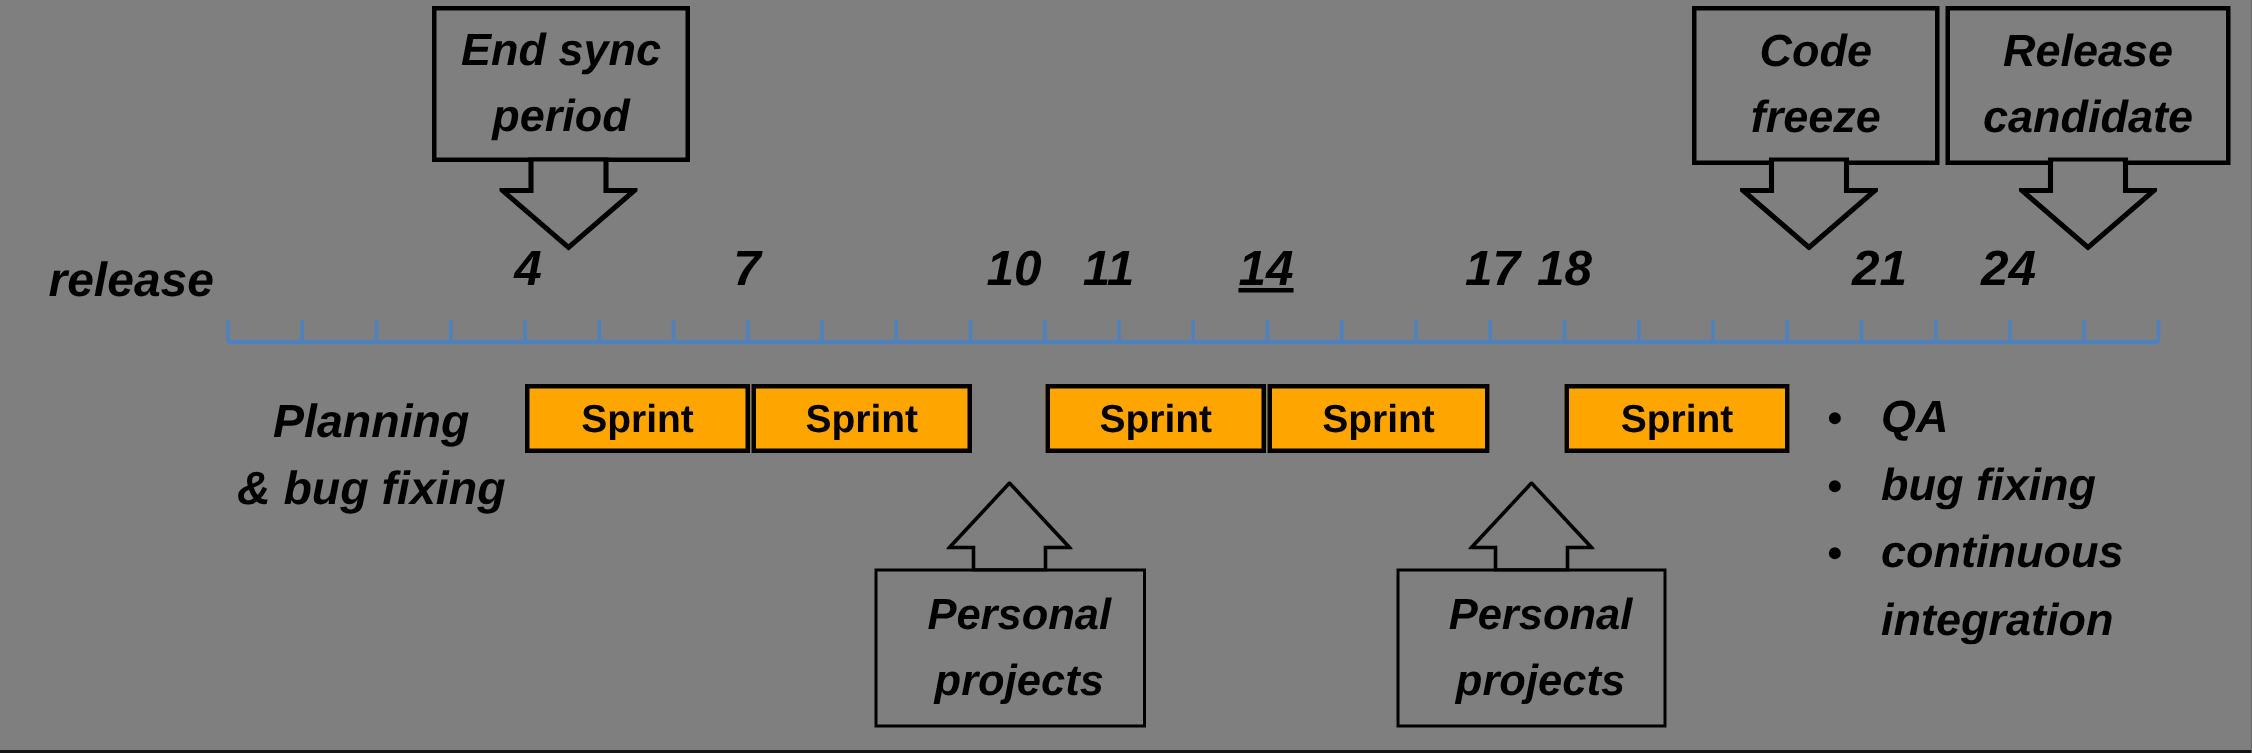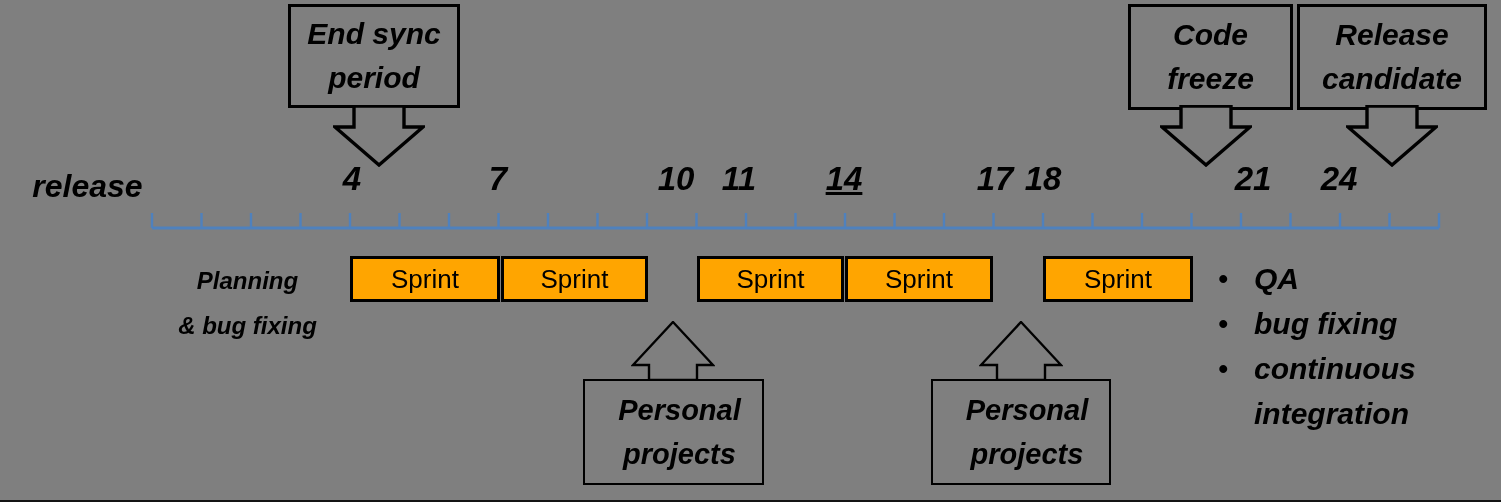--- a/index.html
+++ b/index.html
@@ -51,30 +51,30 @@
   }
   .axis-title{
     position:absolute;left:15px;top:163px;width:145px;
     text-align:center;
     font-style:italic;font-weight:bold;font-size:32px;line-height:46px;
   }
   
   .planning-label{
     position:absolute;left:115px;top:258px;width:265px;
     text-align:center;
-    font-style:italic;font-weight:bold;font-size:24px;line-height:45px;
+    font-style:italic;font-weight:bold;font-size:31px;line-height:45px;
   }
   
   .sprint-box{
     position:absolute;top:256px;height:46px;
     box-sizing:border-box;
     background:#ffa500;
     border:3px solid #000;
     display:flex;align-items:center;justify-content:center;
-    font-size:26px;font-weight:normal;font-style:normal;
+    font-size:26px;font-weight:bold;font-style:normal;
   }
   
   .bullets{
     position:absolute;left:1218px;top:256px;width:280px;
     font-style:italic;font-weight:bold;font-size:30px;line-height:45px;
   }
   .bullet-item{display:flex;align-items:flex-start;}
   .bdot{width:36px;flex:0 0 36px;font-size:28px;}
   .btext{max-width:210px;}
 </style>

